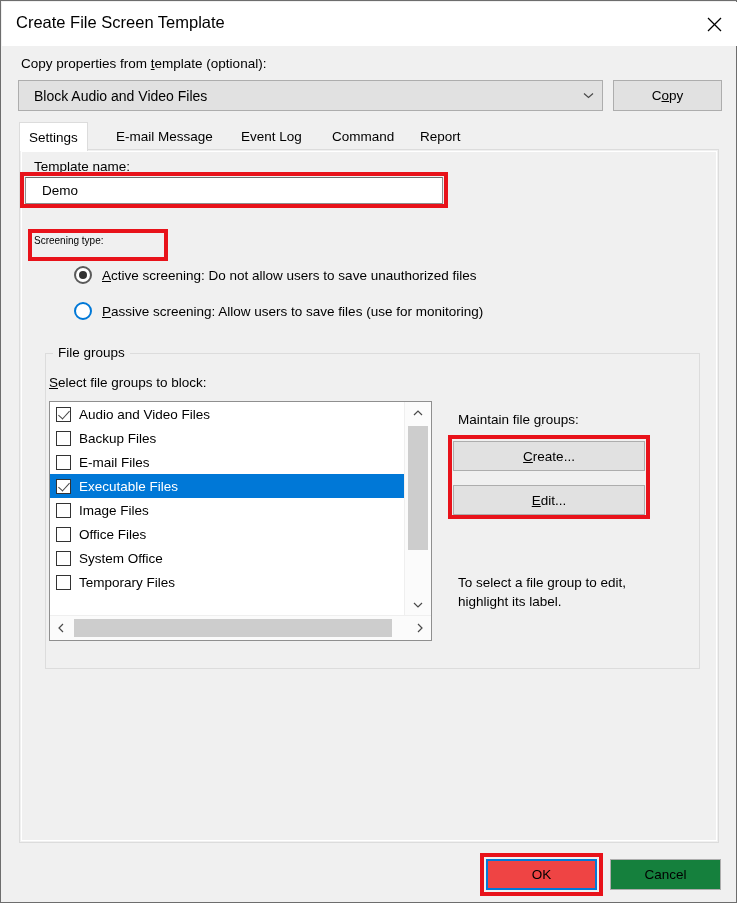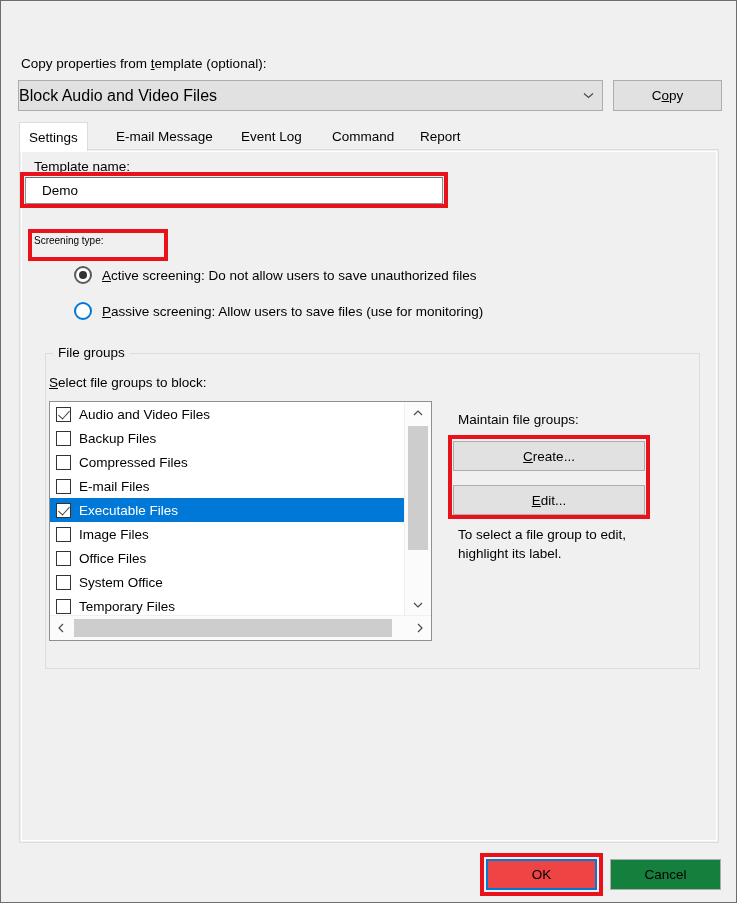--- a/index.html
+++ b/index.html
@@ -69,22 +69,22 @@
     position: absolute;
     left: 17px; top: 79px;
     width: 585px; height: 31px;
     box-sizing: border-box;
     border: 1px solid #adadad;
     background: #e1e1e1;
     display: flex;
     align-items: center;
   }
   .combo-value {
-    padding-left: 0;
-    font-size: 16px;
+    padding-left: 15px;
+    font-size: 14px;
     color: #000;
     white-space: nowrap;
     flex: 1;
   }
   .combo-arrow {
     width: 28px;
     display: flex;
     align-items: center;
     justify-content: center;
   }
@@ -358,21 +358,21 @@
     justify-content: center;
     font-size: 13.5px;
     cursor: default;
   }
   .side-button.create { top: 440px; }
   .side-button.edit   { top: 484px; }
   .side-button u { text-decoration: underline; }
 
   .hint {
     position: absolute;
-    left: 457px; top: 524px;
+    left: 457px; top: 572px;
     width: 200px;
     font-size: 13.5px;
     line-height: 19px;
   }
 
   
   .ok-button {
     position: absolute;
     left: 485px; top: 858px;
     width: 111px; height: 31px;
@@ -410,20 +410,29 @@
   .annot.a-name      { left: 19px;  top: 171px; width: 428px; height: 36px; }
   .annot.a-screening { left: 27px;  top: 228px; width: 140px; height: 32px; }
   .annot.a-maintain  { left: 447px; top: 434px; width: 202px; height: 84px; }
   .annot.a-ok        { left: 479px; top: 852px; width: 123px; height: 43px; }
 </style>
 </head>
 <body>
 
 <div class="dialog">
 
+  <div class="titlebar">
+    <div class="title-text">Create File Screen Template</div>
+    <div class="close-btn">
+      <svg width="15" height="15" viewBox="0 0 15 15" aria-hidden="true">
+        <line x1="1" y1="1" x2="14" y2="14" stroke="#000" stroke-width="1.3"></line>
+        <line x1="14" y1="1" x2="1" y2="14" stroke="#000" stroke-width="1.3"></line>
+      </svg>
+    </div>
+  </div>
 
   <div class="copy-label"><span>Copy properties from </span><u>t</u><span>emplate (optional):</span></div>
 
   <div class="combo">
     <div class="combo-value">Block Audio and Video Files</div>
     <div class="combo-arrow">
       <svg width="11" height="7" viewBox="0 0 11 7" aria-hidden="true">
         <polyline points="1,1.5 5.5,5.5 10,1.5" fill="none" stroke="#4a4a4a" stroke-width="1.2"></polyline>
       </svg>
     </div>
@@ -473,24 +482,20 @@
       <div class="list-item">
         <span class="chk checked"></span>
         <span class="list-text">Audio and Video Files</span>
       </div>
       <div class="list-item">
         <span class="chk"></span>
         <span class="list-text">Backup Files</span>
       </div>
       <div class="list-item">
         <span class="chk"></span>
-        <span class="list-text">Compressed Files</span>
-      </div>
-      <div class="list-item">
-        <span class="chk"></span>
         <span class="list-text">E-mail Files</span>
       </div>
       <div class="list-item selected">
         <span class="chk checked"></span>
         <span class="list-text">Executable Files</span>
       </div>
       <div class="list-item">
         <span class="chk"></span>
         <span class="list-text">Image Files</span>
       </div>

